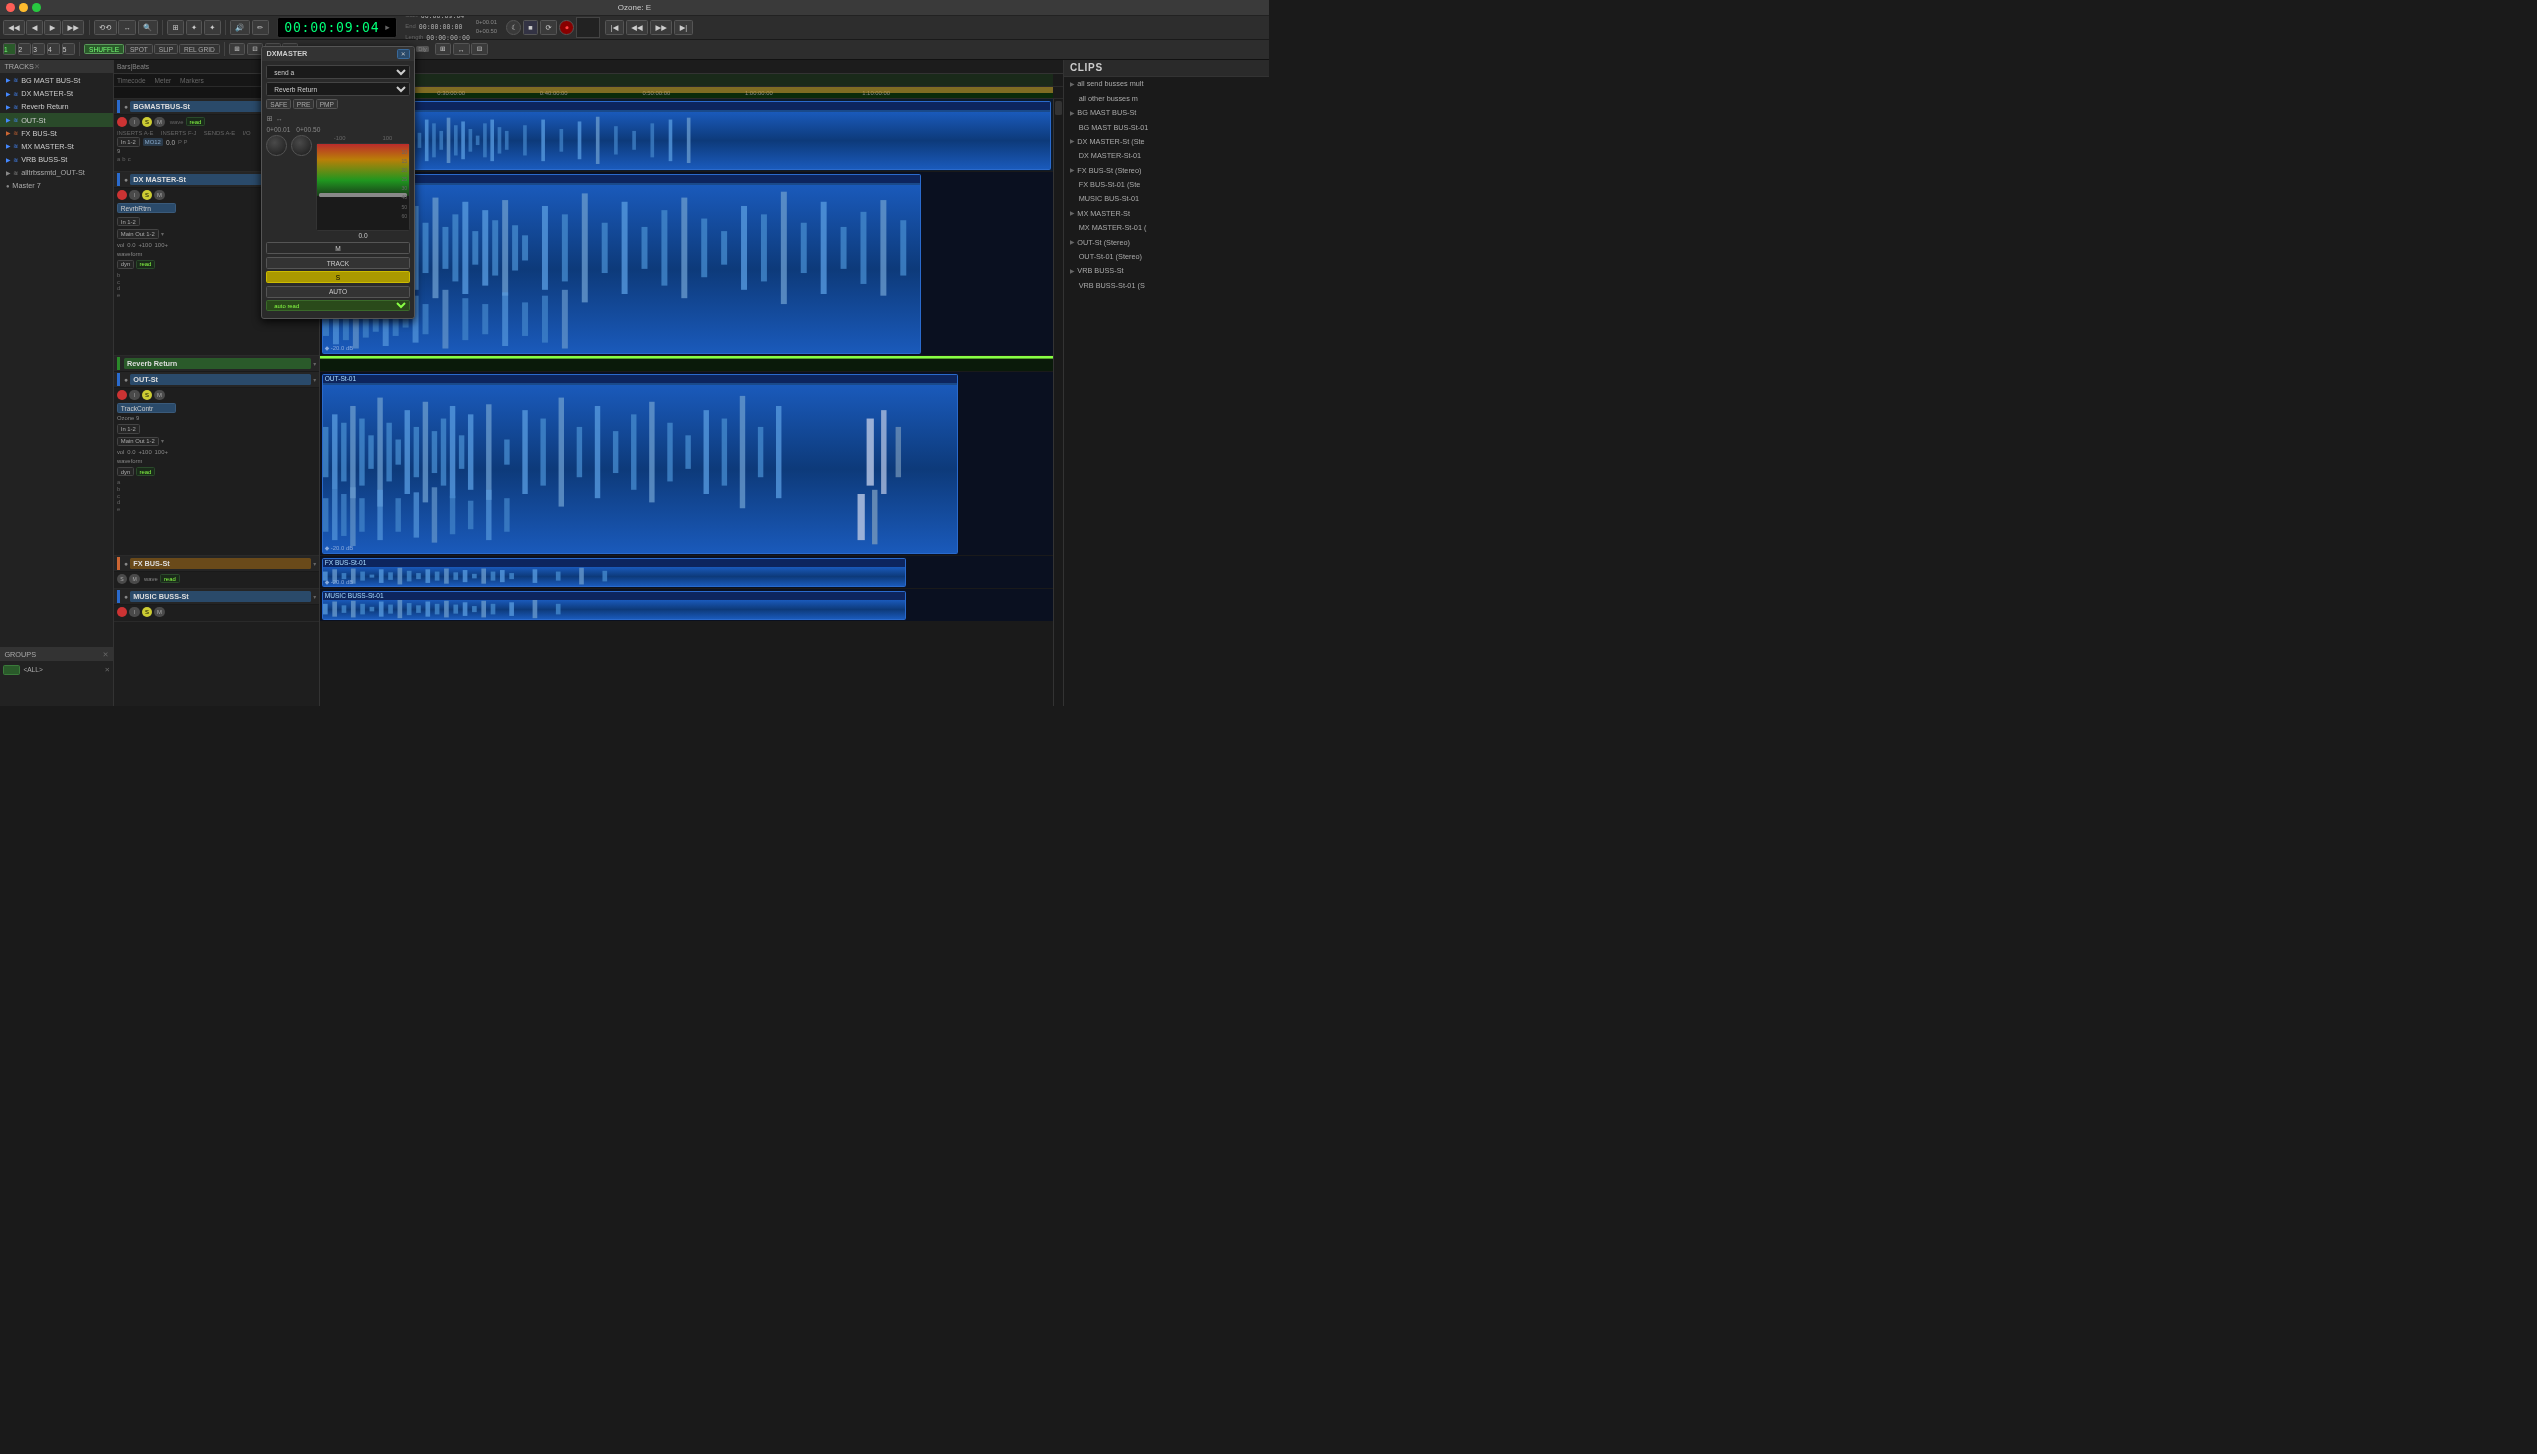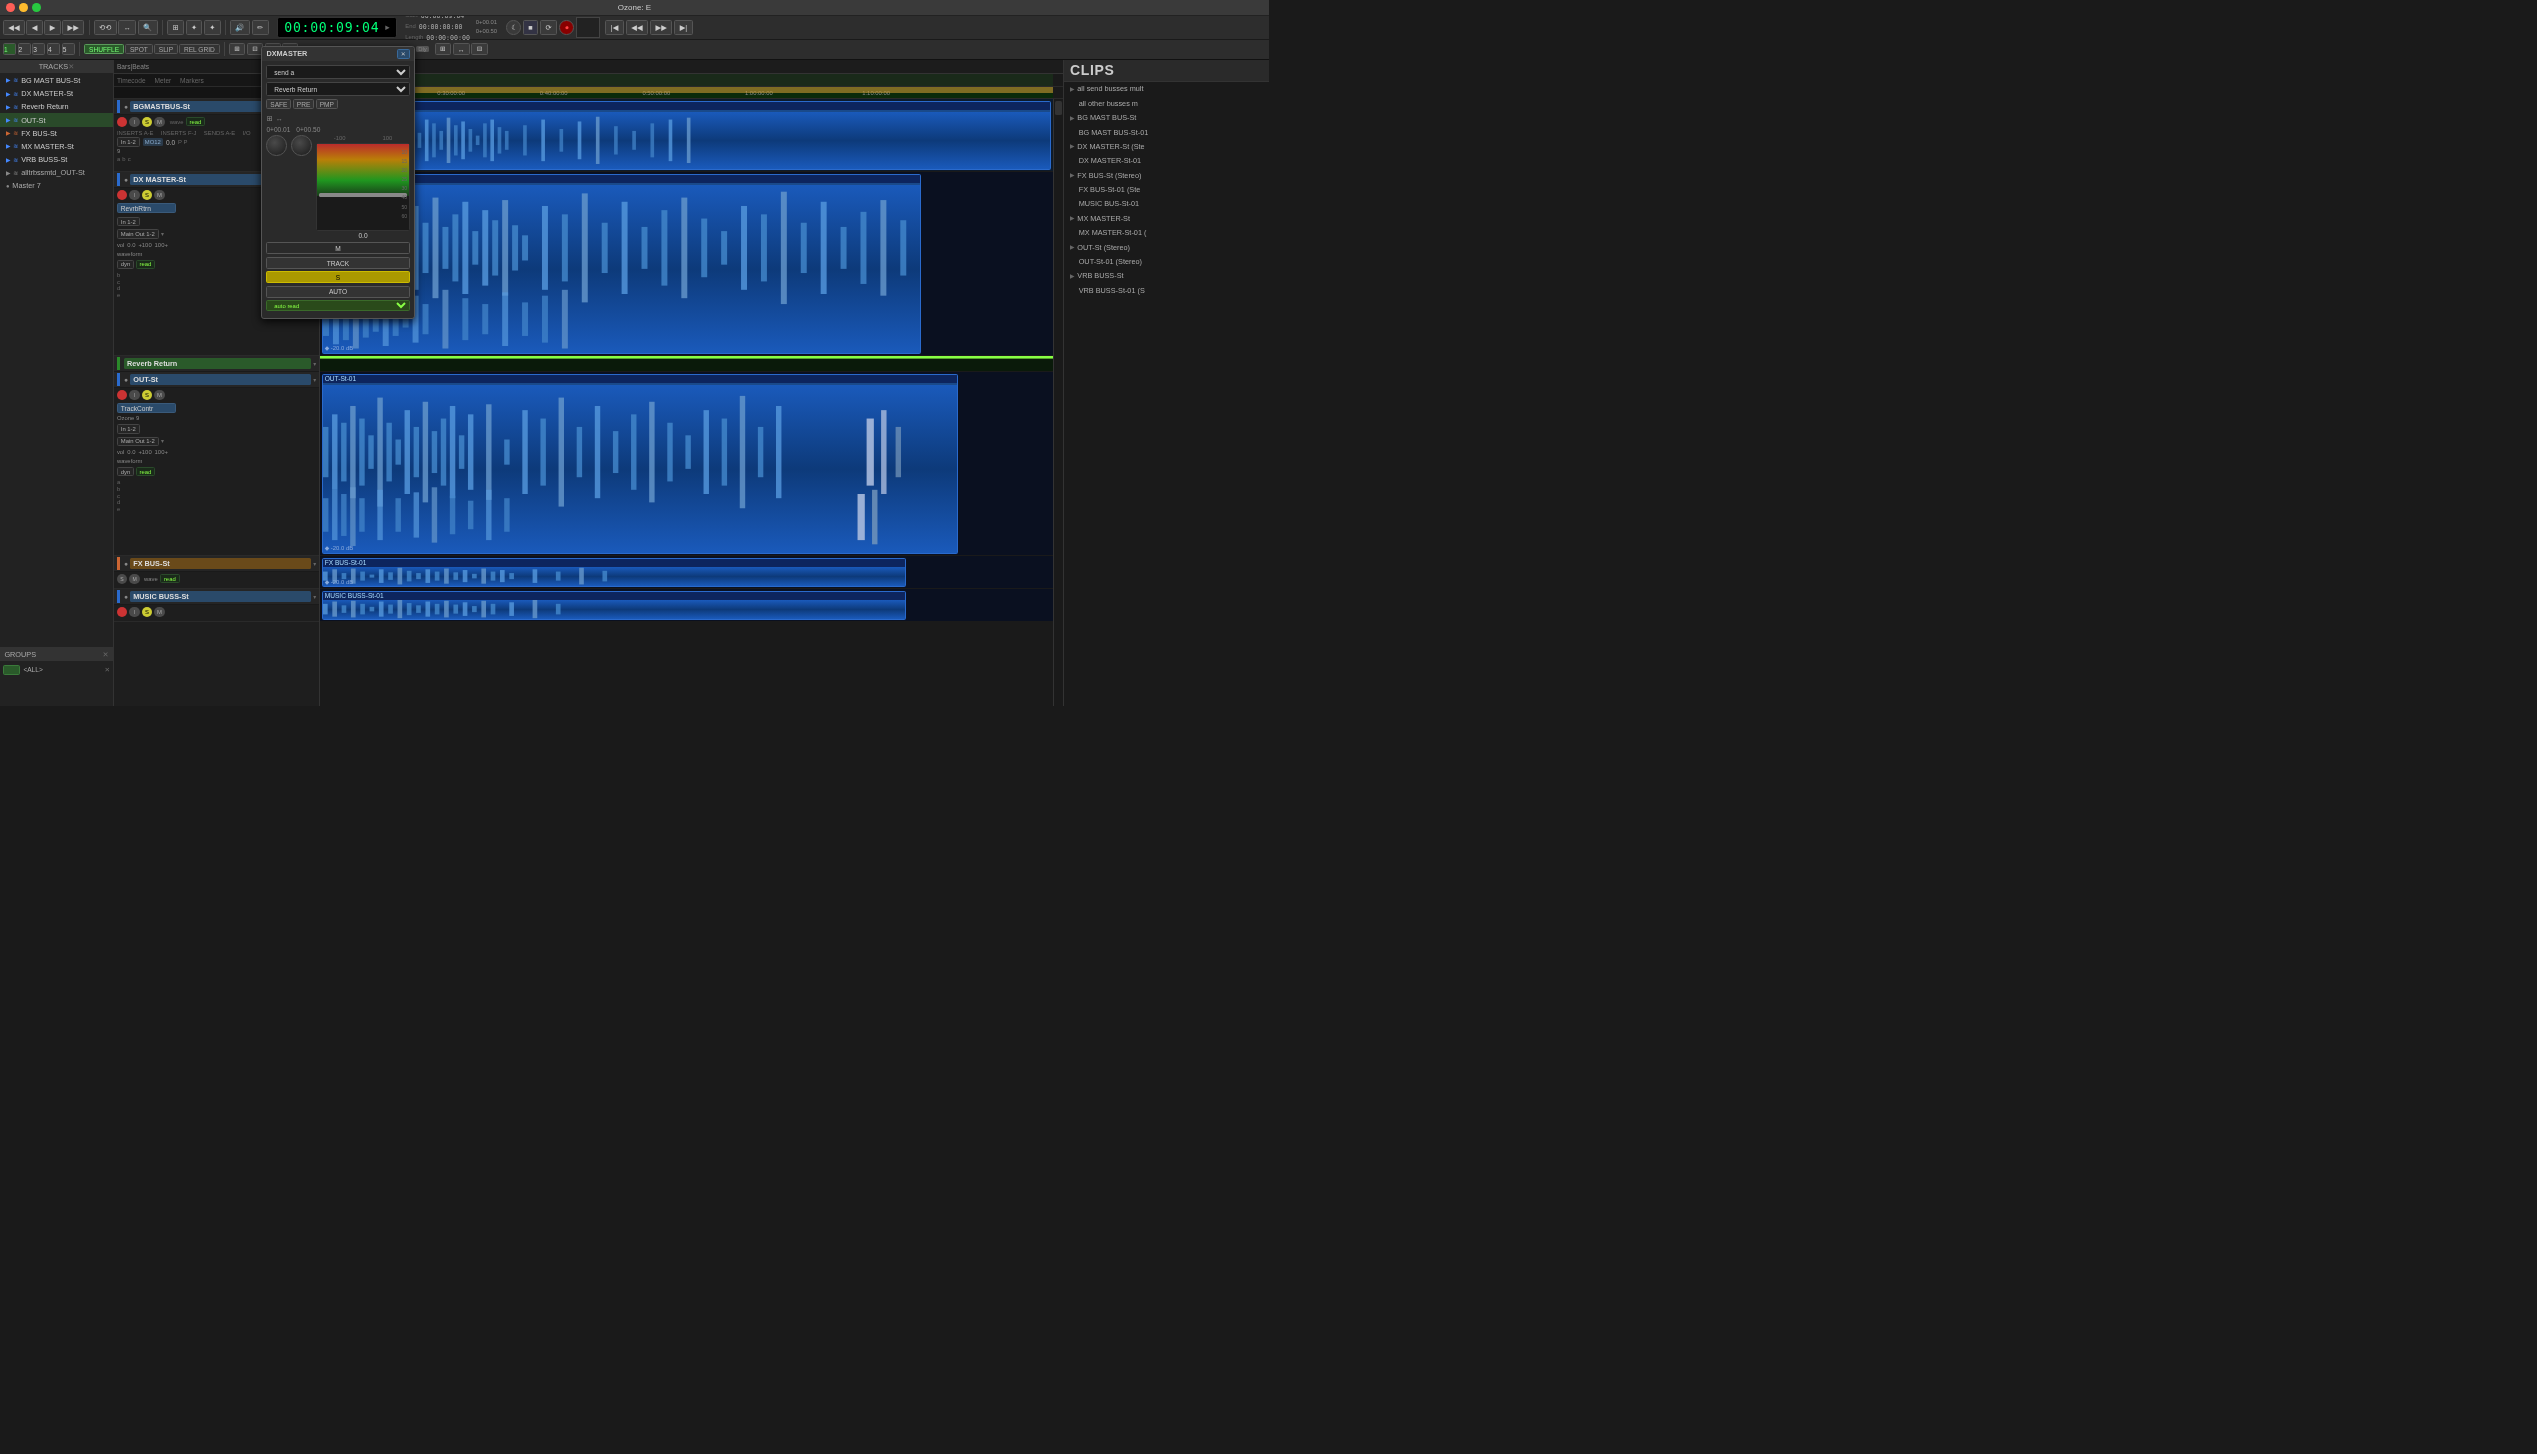--- a/index.html
+++ b/index.html
@@ -98,21 +98,21 @@
       display: flex;
       flex-direction: column;
       flex-shrink: 0;
     }
     .tracks-header {
       background: #333;
       padding: 2.2px 4.4px;
       font-size: 7.3px;
       color: #aaa;
       display: flex;
-      justify-content: center;
+      justify-content: flex-start;
       align-items: center;
       border-bottom: 0.7px solid #222;
     }
     .track-list {
       overflow-y: auto;
       flex: 1;
     }
     .track-item {
       padding: 1.5px 2.9px 1.5px 5.9px;
       font-size: 7.3px;
@@ -264,21 +264,21 @@
       width: 206px;
       background: #1a1a1a;
       border-left: 0.7px solid #333;
       flex-shrink: 0;
       display: flex;
       flex-direction: column;
     }
     .clips-panel-header {
       background: #2a2a2a;
       padding: 2.9px 5.9px;
-      font-size: 14px;
+      font-size: 10px;
       color: #ccc;
       font-weight: bold;
       border-bottom: 0.7px solid #333;
       letter-spacing: 0.7px;
     }
     .clip-list-item {
       padding: 2.2px 5.9px;
       font-size: 7.3px;
       color: #aaa;
       cursor: pointer;

